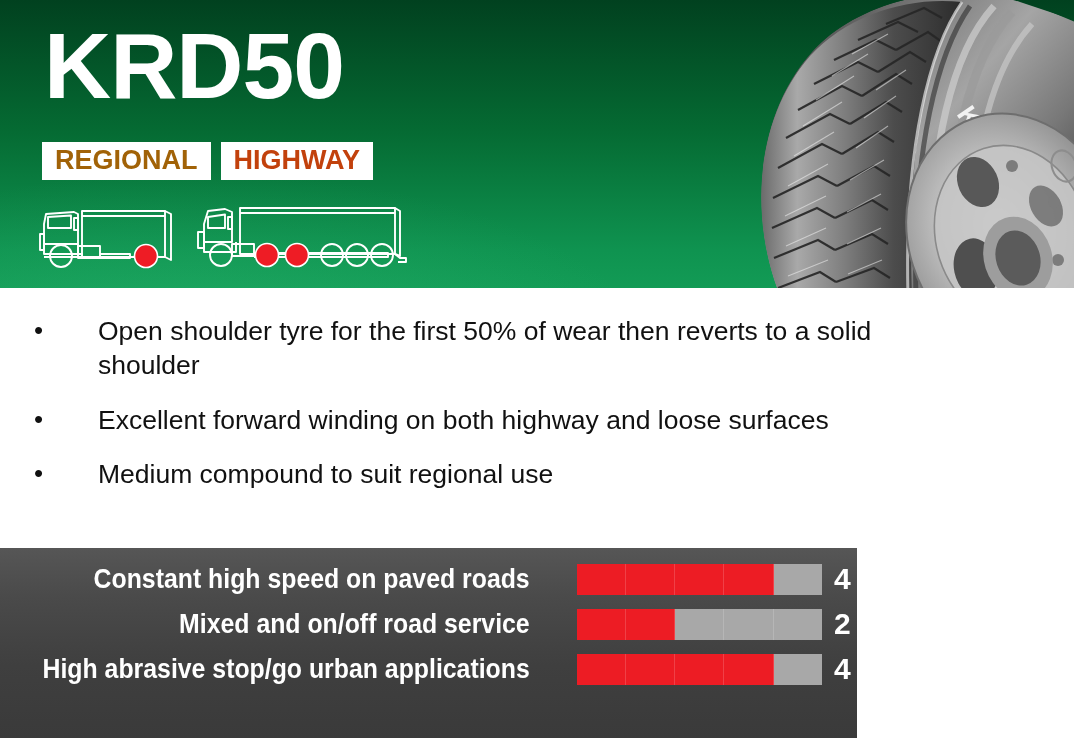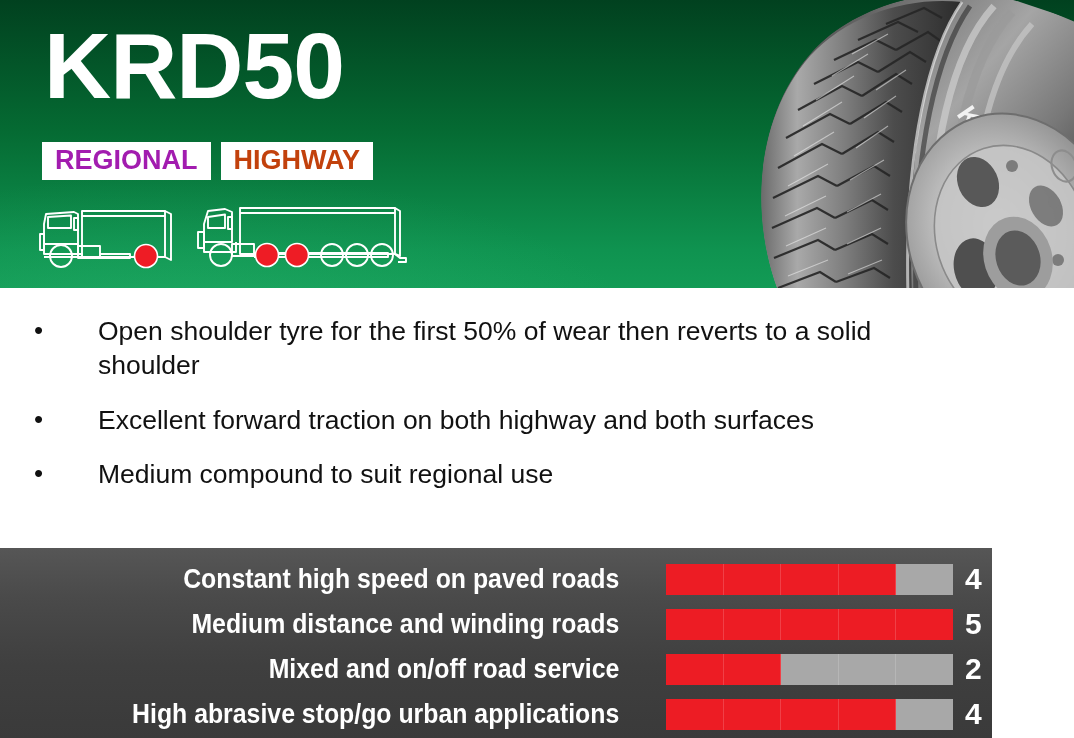--- a/index.html
+++ b/index.html
@@ -29,21 +29,21 @@
     font-size:93px; font-weight:bold; color:#ffffff;
     letter-spacing:-1px; line-height:1.08;
     font-family:"Liberation Sans", sans-serif;
   }
   .badges { position:absolute; left:42px; top:142px; display:flex; gap:10px; align-items:stretch; }
   .badge {
     background:#ffffff; display:flex; align-items:center; justify-content:center;
     padding:5px 13px 6px 13px;
     font-size:27px; font-weight:bold; letter-spacing:0px; line-height:1;
   }
-  .badge-regional { color:#a21caf; }
+  .badge-regional { color:#a16207; }
   .badge-highway  { color:#c2410c; }
 
   .trucks { position:absolute; left:34px; top:196px; display:flex; align-items:flex-end; gap:10px; }
 
   
   .tire-wrap {
     position:absolute; right:0; top:0; width:412px; height:288px; overflow:hidden;
   }
   .tire-wrap svg { position:absolute; right:-6px; bottom:-8px; }
 
@@ -55,21 +55,21 @@
   .bullet {
     display:flex; align-items:flex-start;
     font-size:26.5px; color:#111111; line-height:1.30;
     margin-bottom:20px; max-width:900px;
   }
   .bullet-dot { flex:0 0 auto; width:20px; font-size:26px; line-height:1.30; color:#111; }
   .bullet-text { flex:1 1 auto;margin-left:44px; }
 
   
   .ratings {
-    position:absolute; left:0; top:548px; width:992px; height:190px;
+    position:absolute; left:0; top:548px; width:857px; height:190px;
     background:linear-gradient(to bottom, #565656 0%, #4a4a4a 26%, #3f3f3f 62%, #3a3a3a 100%);
     padding:11px 0 0 0;
   }
   .rating-row {
     display:flex; align-items:center; height:40px; margin-bottom:5px;
   }
   .rating-label {
     width:645px; text-align:right; color:#ffffff;
     font-size:27px; font-weight:bold; line-height:1;
     transform:scaleX(0.92); transform-origin:right center;
@@ -289,52 +289,41 @@
     </div>
   </div>
 
   <div class="bullets">
     <div class="bullet">
       <span class="bullet-dot">•</span>
       <span class="bullet-text">Open shoulder tyre for the first 50% of wear then reverts to a solid shoulder</span>
     </div>
     <div class="bullet">
       <span class="bullet-dot">•</span>
-      <span class="bullet-text">Excellent forward traction on both highway and both surfaces</span>
+      <span class="bullet-text">Excellent forward winding on both highway and loose surfaces</span>
     </div>
     <div class="bullet">
       <span class="bullet-dot">•</span>
       <span class="bullet-text">Medium compound to suit regional use</span>
     </div>
   </div>
 
   <div class="ratings" id="ratings">
       <div class="rating-row">
         <div class="rating-label">Constant high speed on paved roads</div>
         <div class="rating-bar">
           <div class="seg on"></div>
           <div class="seg on"></div>
           <div class="seg on"></div>
           <div class="seg on"></div>
           <div class="seg off"></div>
         </div>
         <div class="rating-value">4</div>
       </div>
       <div class="rating-row">
-        <div class="rating-label">Medium distance and winding roads</div>
-        <div class="rating-bar">
-          <div class="seg on"></div>
-          <div class="seg on"></div>
-          <div class="seg on"></div>
-          <div class="seg on"></div>
-          <div class="seg on"></div>
-        </div>
-        <div class="rating-value">5</div>
-      </div>
-      <div class="rating-row">
         <div class="rating-label">Mixed and on/off road service</div>
         <div class="rating-bar">
           <div class="seg on"></div>
           <div class="seg on"></div>
           <div class="seg off"></div>
           <div class="seg off"></div>
           <div class="seg off"></div>
         </div>
         <div class="rating-value">2</div>
       </div>

